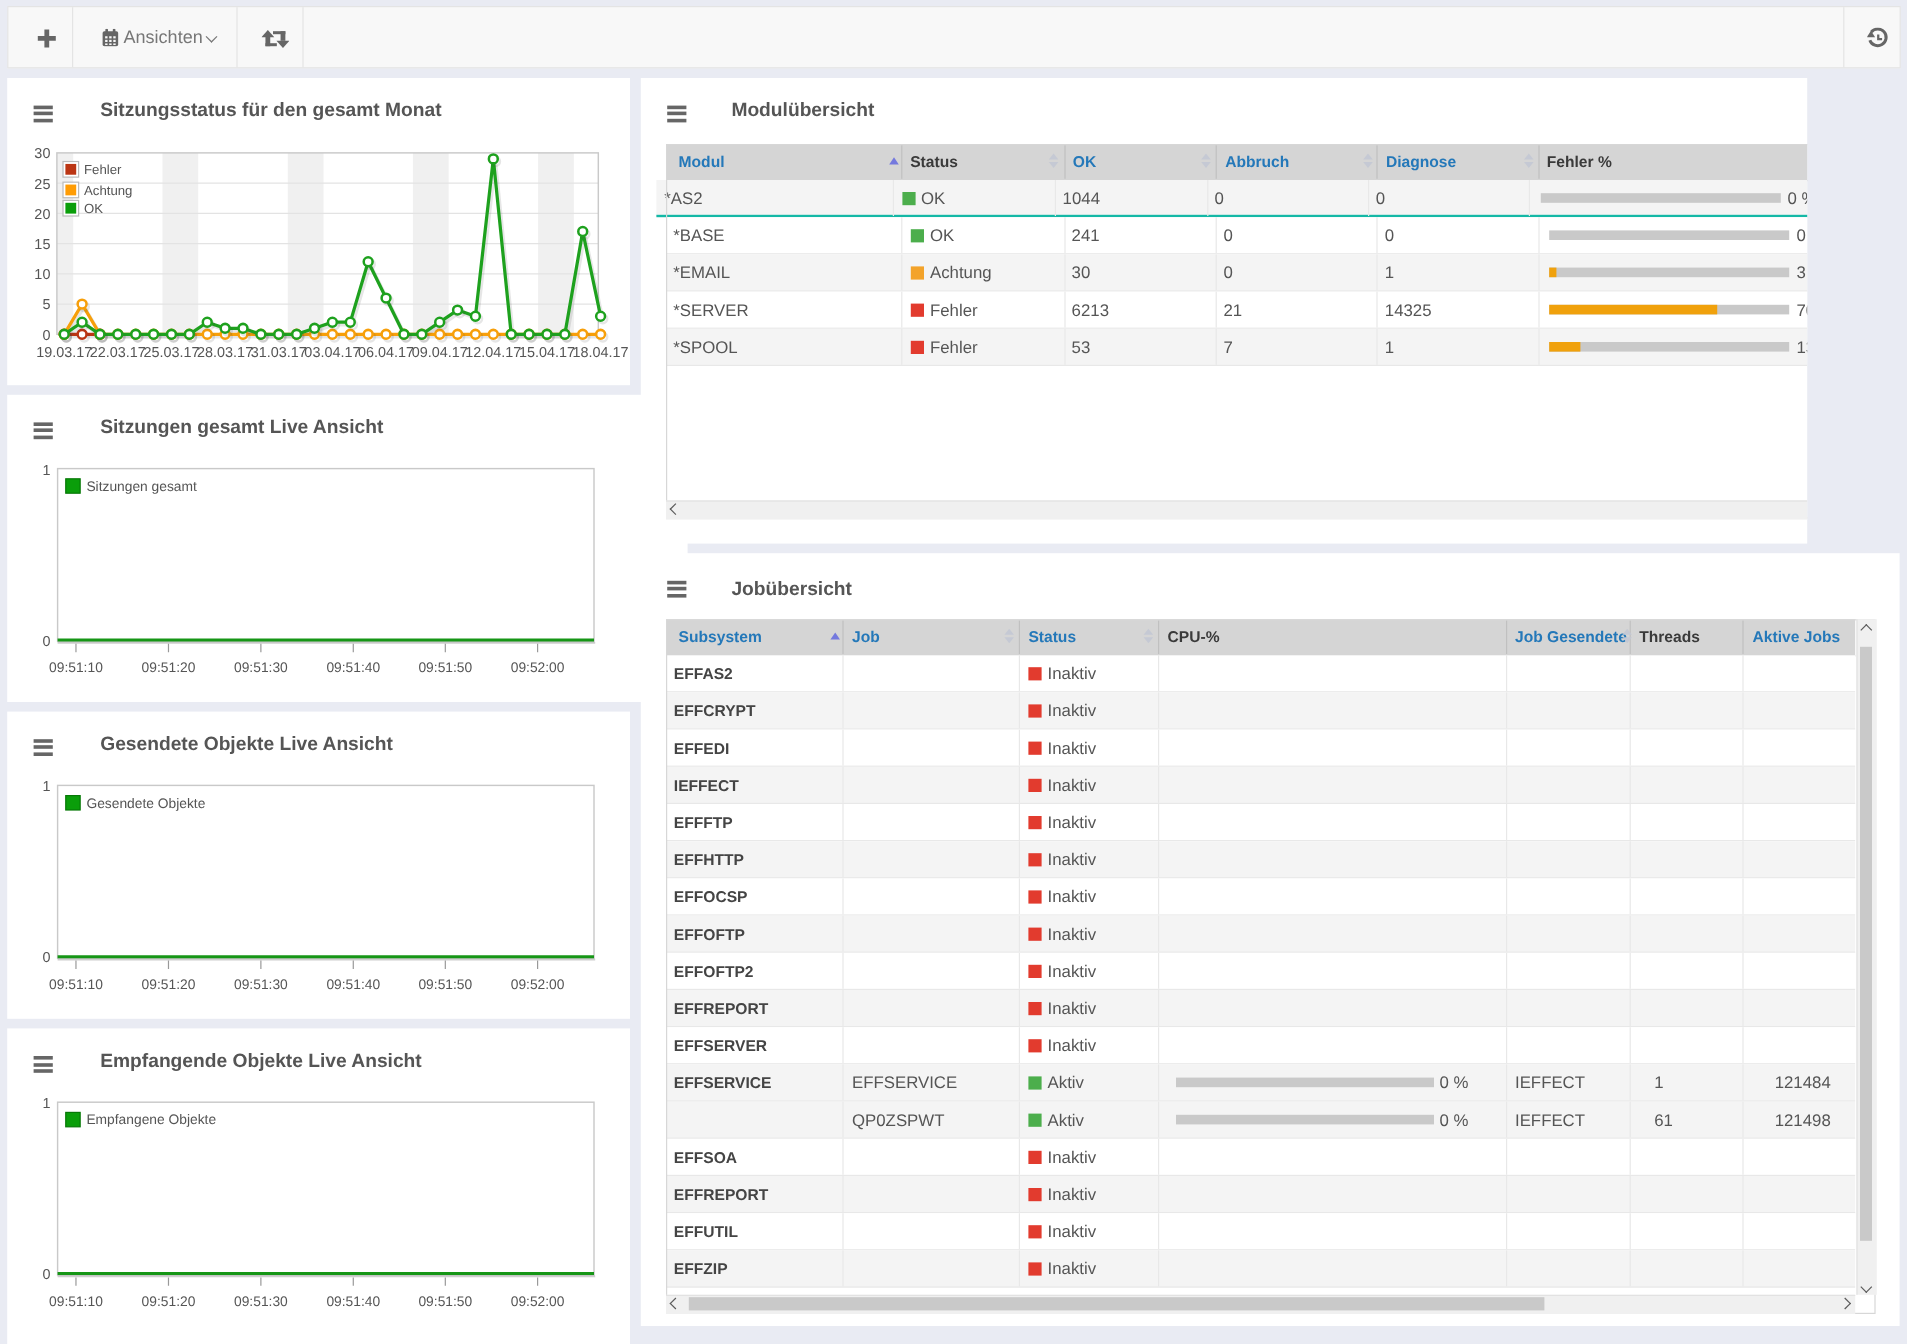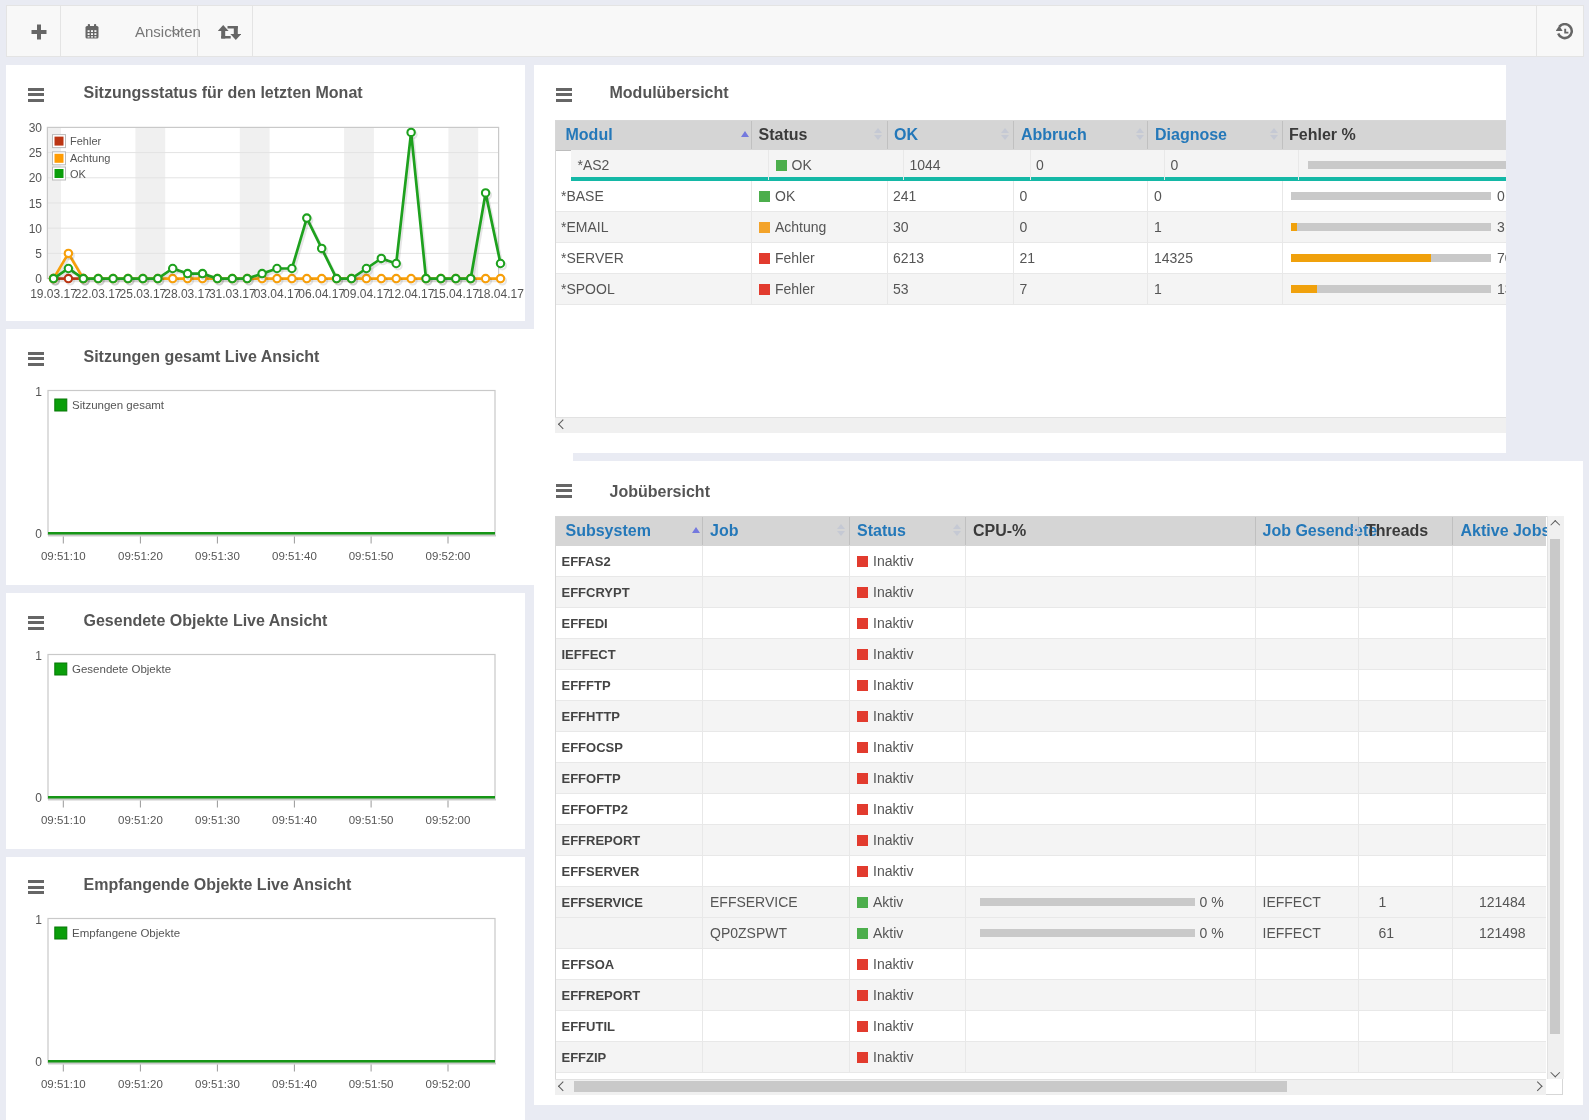--- a/index.html
+++ b/index.html
@@ -1,21 +1,21 @@
 <!DOCTYPE html>
 <html><head><meta charset="utf-8">
 <style>
 html,body{margin:0;padding:0;}
 body{width:1589px;height:1120px;background:#e9ebf3;font-family:"Liberation Sans",sans-serif;position:relative;overflow:hidden;}
 .panel{position:absolute;background:#fff;overflow:hidden;}
 .abs{position:absolute;}
 .ham{position:absolute;width:16px;height:14px;}
 .ham div{height:3px;background:#666;margin-bottom:2.5px;}
 .ptitle{position:absolute;font-size:16px;font-weight:bold;color:#555;line-height:21px;white-space:nowrap;}
-.hdrcell{position:absolute;font-size:16px;font-weight:bold;line-height:29px;white-space:nowrap;}
+.hdrcell{position:absolute;font-size:13px;font-weight:bold;line-height:29px;white-space:nowrap;}
 .blue{color:#2478b9;}
 .dark{color:#3a3a3a;}
 .cell{position:absolute;font-size:14px;color:#555;line-height:31px;white-space:nowrap;}
 .bold{font-weight:bold;color:#444;font-size:13px;}
 .sq{position:absolute;width:11px;height:11px;top:10px;}
 .track{position:absolute;background:#c9c9c9;}
 .fill{position:absolute;background:#f0a10c;}
 .sbar{position:absolute;background:#f0f0f0;}
 .thumb{position:absolute;background:#c9c9c9;border-radius:0px;}
 .chev{position:absolute;width:5.5px;height:5.5px;border:solid #5a5a5a;border-width:0 1.9px 1.9px 0;}
@@ -47,21 +47,21 @@
         <rect x="6" y="6.2" width="2" height="1.8"></rect>
         <rect x="9.4" y="6.2" width="2" height="1.8"></rect>
 <rect x="2.6" y="9.2" width="2" height="1.8"></rect>
         <rect x="6" y="9.2" width="2" height="1.8"></rect>
         <rect x="9.4" y="9.2" width="2" height="1.8"></rect>
 <rect x="2.6" y="12.2" width="2" height="1.3"></rect>
         <rect x="6" y="12.2" width="2" height="1.3"></rect>
         <rect x="9.4" y="12.2" width="2" height="1.3"></rect>
 </g>
     </svg>
-    <div class="tbtxt" style="left:96.5px;top:0;margin-left:32px;">Ansichten</div>
+    <div class="tbtxt" style="left:96.5px;top:0;">Ansichten</div>
     <div class="chev down" style="left:166px;top:21px;border-color:#777;border-width:0 1.8px 1.8px 0;"></div>
     <svg class="abs" style="left:211.5px;top:19px;" width="23" height="15" viewBox="0 0 23 15">
 <g fill="#666">
 <polygon points="5.2,0 10.6,6 -0.2,6"></polygon>
 <rect x="3.2" y="5" width="4" height="8.5"></rect>
 <rect x="3.2" y="11" width="9.5" height="2.5"></rect>
 <rect x="9.5" y="1" width="10.3" height="2.5"></rect>
 <rect x="15.8" y="1" width="4" height="8"></rect>
 <polygon points="17.8,15 12.4,9 23.2,9"></polygon>
 </g>
@@ -71,21 +71,21 @@
 <polygon points="-0.4,8.0 6.6,8.0 3.2,2.6" fill="#666"></polygon>
 <path d="M9.2,5.8 V9.6 H12.4" fill="none" stroke="#666" stroke-width="1.9"></path>
 </svg>
   </div>
 <div class="panel" style="left:5.5px;top:64.5px;width:519.5px;height:256px;">
     <div class="ham" style="left:22px;top:23px;">
       <div></div>
       <div></div>
       <div></div>
     </div>
-    <div class="ptitle" style="left:78px;top:17px;">Sitzungsstatus für den letzten Monat</div>
+    <div class="ptitle" style="left:78px;top:17px;">Sitzungsstatus für den gesamt Monat</div>
     <svg class="abs" style="left:0;top:0;" width="519.5" height="256" viewBox="0 0 519.5 256">
       <rect x="41.4" y="62.4" width="451.20000000000005" height="151.2" fill="#ffffff"></rect>
       <rect x="41.4" y="62.4" width="13.6" height="151.2" fill="#f0f0f0"></rect>
       <rect x="129.4" y="62.4" width="29.8" height="151.2" fill="#f0f0f0"></rect>
       <rect x="233.8" y="62.4" width="29.8" height="151.2" fill="#f0f0f0"></rect>
       <rect x="338.1" y="62.4" width="29.8" height="151.2" fill="#f0f0f0"></rect>
       <rect x="442.4" y="62.4" width="29.8" height="151.2" fill="#f0f0f0"></rect>
       <line x1="41.4" y1="188.4" x2="492.6" y2="188.4" stroke="#e3e3e3" stroke-width="1"></line>
       <line x1="41.4" y1="163.2" x2="492.6" y2="163.2" stroke="#e3e3e3" stroke-width="1"></line>
       <line x1="41.4" y1="138.0" x2="492.6" y2="138.0" stroke="#e3e3e3" stroke-width="1"></line>
@@ -365,21 +365,21 @@
     <div class="hdrcell dark" style="left:755px;top:55.5px;">Fehler %</div>
     <div class="sortup" style="left:207px;top:66.5px;"></div>
     <div class="sud su" style="left:339.5px;top:63.5px;"></div>
     <div class="sud sd" style="left:339.5px;top:70.5px;"></div>
     <div class="sud su" style="left:467px;top:63.5px;"></div>
     <div class="sud sd" style="left:467px;top:70.5px;"></div>
     <div class="sud su" style="left:601.5px;top:63.5px;"></div>
     <div class="sud sd" style="left:601.5px;top:70.5px;"></div>
     <div class="sud su" style="left:735.5px;top:63.5px;"></div>
     <div class="sud sd" style="left:735.5px;top:70.5px;"></div>
-    <div class="abs" style="left:37px;top:85px;width:991.9px;height:31px;background:#f4f4f4;border-bottom:4px solid #14b8a6;box-sizing:border-box;text-align:center;">
+    <div class="abs" style="left:13px;top:85px;width:991.9px;height:31px;background:#f4f4f4;border-bottom:2px solid #14b8a6;box-sizing:border-box;text-align:center;">
       <div class="abs" style="left:196.5px;top:0;width:1px;height:30px;background:#e8e8e8;"></div>
       <div class="abs" style="left:332.0px;top:0;width:1px;height:30px;background:#e8e8e8;"></div>
       <div class="abs" style="left:458.5px;top:0;width:1px;height:30px;background:#e8e8e8;"></div>
       <div class="abs" style="left:592.5px;top:0;width:1px;height:30px;background:#e8e8e8;"></div>
       <div class="abs" style="left:727.0px;top:0;width:1px;height:30px;background:#e8e8e8;"></div>
       <div class="cell" style="left:6.5px;top:0;">*AS2</div>
       <div class="sq" style="left:204.5px;background:#4cae4c;"></div>
       <div class="cell" style="left:220.5px;top:0;">OK</div>
       <div class="cell" style="left:338.5px;top:0;">1044</div>
       <div class="cell" style="left:465.0px;top:0;">0</div>

